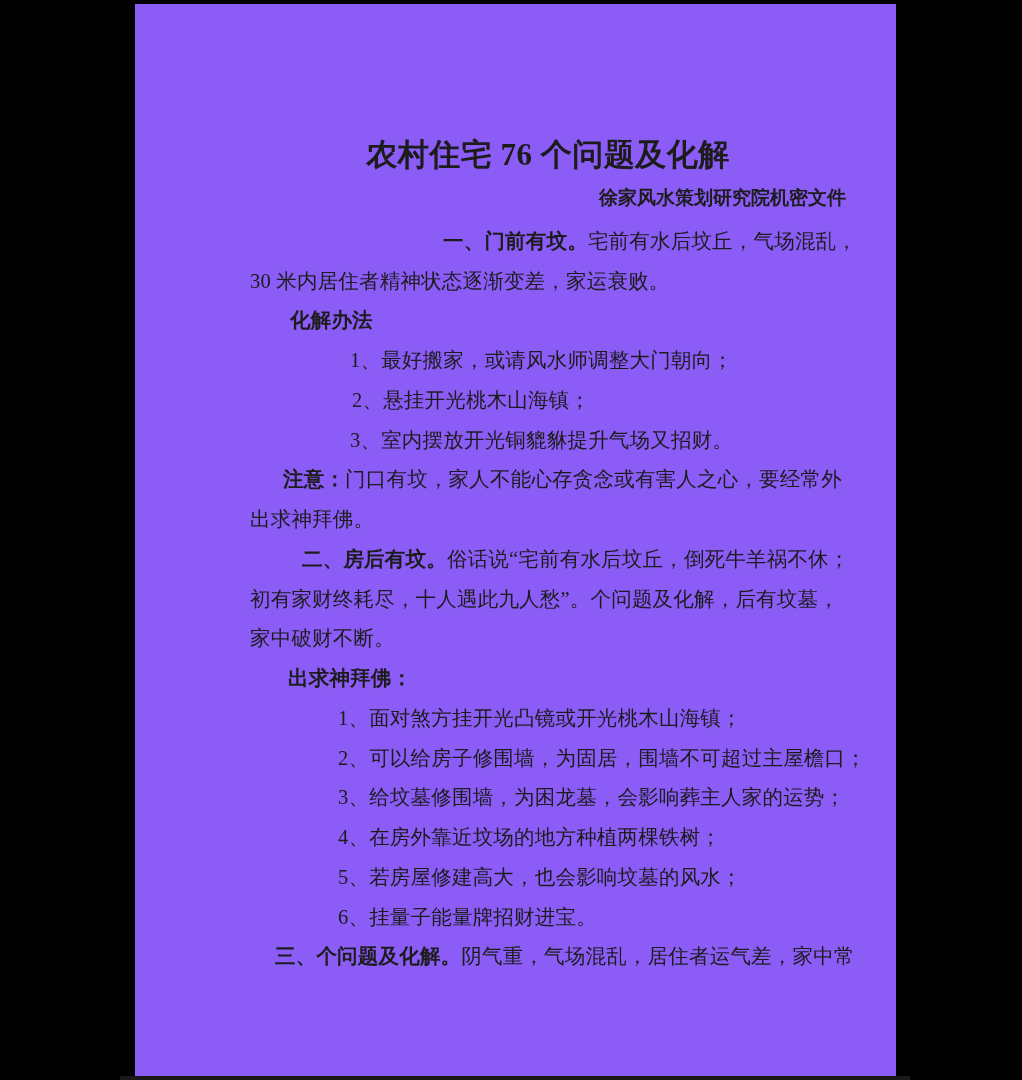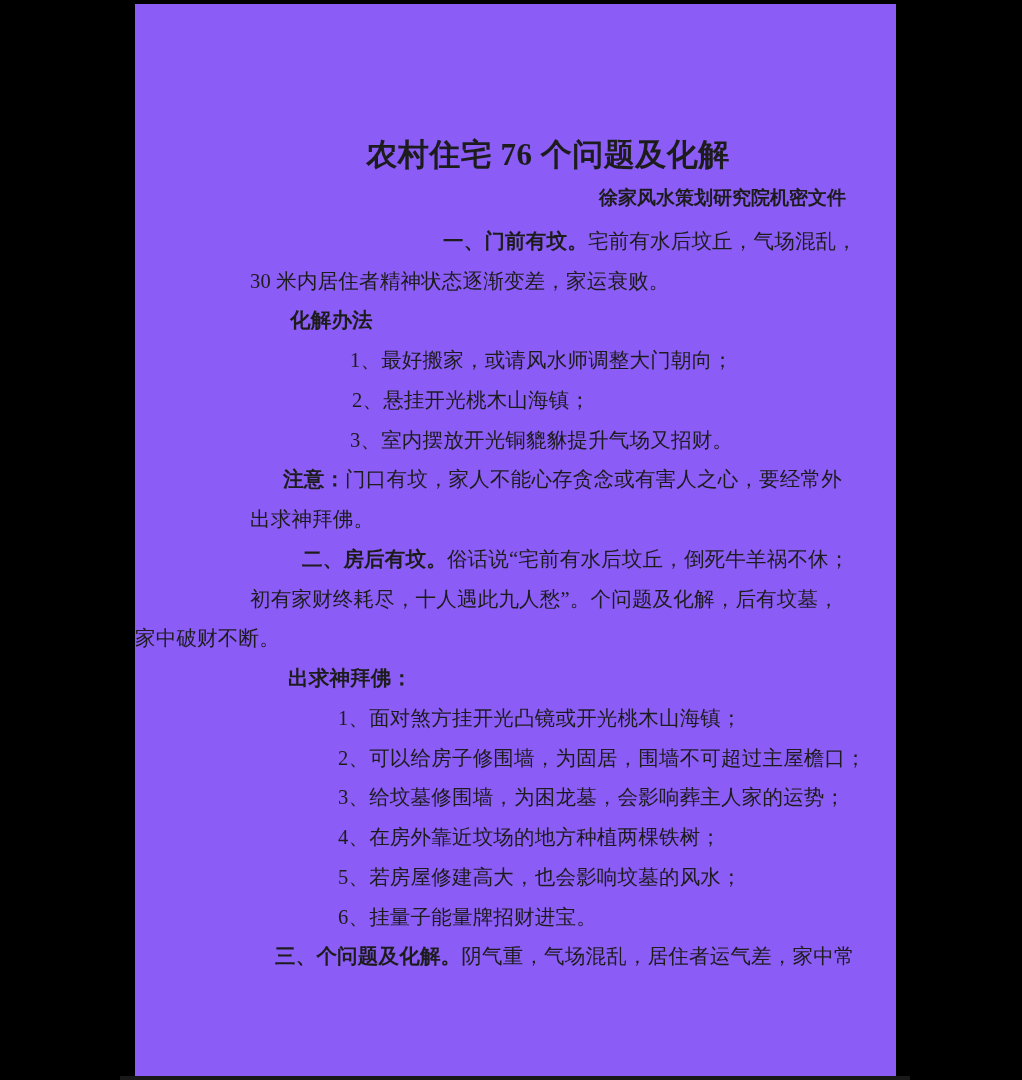--- a/index.html
+++ b/index.html
@@ -95,21 +95,21 @@
         <div class="line" style="margin-left: 308px;"><span class="b">一、门前有坟。</span><span>宅前有水后坟丘，气场混乱，</span></div>
         <div class="line" style="margin-left: 115px;"><span>30 米内居住者精神状态逐渐变差，家运衰败。</span></div>
         <div class="line" style="margin-left: 155px;"><span class="b">化解办法</span></div>
         <div class="line" style="margin-left: 215px;"><span>1、最好搬家，或请风水师调整大门朝向；</span></div>
         <div class="line" style="margin-left: 217px;"><span>2、悬挂开光桃木山海镇；</span></div>
         <div class="line" style="margin-left: 215px;"><span>3、室内摆放开光铜貔貅提升气场又招财。</span></div>
         <div class="line" style="margin-left: 148px;"><span class="b">注意：</span><span>门口有坟，家人不能心存贪念或有害人之心，要经常外</span></div>
         <div class="line" style="margin-left: 115px;"><span>出求神拜佛。</span></div>
         <div class="line" style="margin-left: 167px;"><span class="b">二、房后有坟。</span><span>俗话说“宅前有水后坟丘，倒死牛羊祸不休；</span></div>
         <div class="line" style="margin-left: 115px;"><span>初有家财终耗尽，十人遇此九人愁”。个问题及化解，后有坟墓，</span></div>
-        <div class="line" style=""><span>家中破财不断。</span></div>
+        <div class="line" style="margin-left: 115px;"><span>家中破财不断。</span></div>
         <div class="line" style="margin-left: 153px;"><span class="b">出求神拜佛：</span></div>
         <div class="line" style="margin-left: 203px;"><span>1、面对煞方挂开光凸镜或开光桃木山海镇；</span></div>
         <div class="line" style="margin-left: 203px;"><span>2、可以给房子修围墙，为固居，围墙不可超过主屋檐口；</span></div>
         <div class="line" style="margin-left: 203px;"><span>3、给坟墓修围墙，为困龙墓，会影响葬主人家的运势；</span></div>
         <div class="line" style="margin-left: 203px;"><span>4、在房外靠近坟场的地方种植两棵铁树；</span></div>
         <div class="line" style="margin-left: 203px;"><span>5、若房屋修建高大，也会影响坟墓的风水；</span></div>
         <div class="line" style="margin-left: 203px;"><span>6、挂量子能量牌招财进宝。</span></div>
         <div class="line" style="margin-left: 140px;"><span class="b">三、个问题及化解。</span><span>阴气重，气场混乱，居住者运气差，家中常</span></div>
       </div>
   </div>

